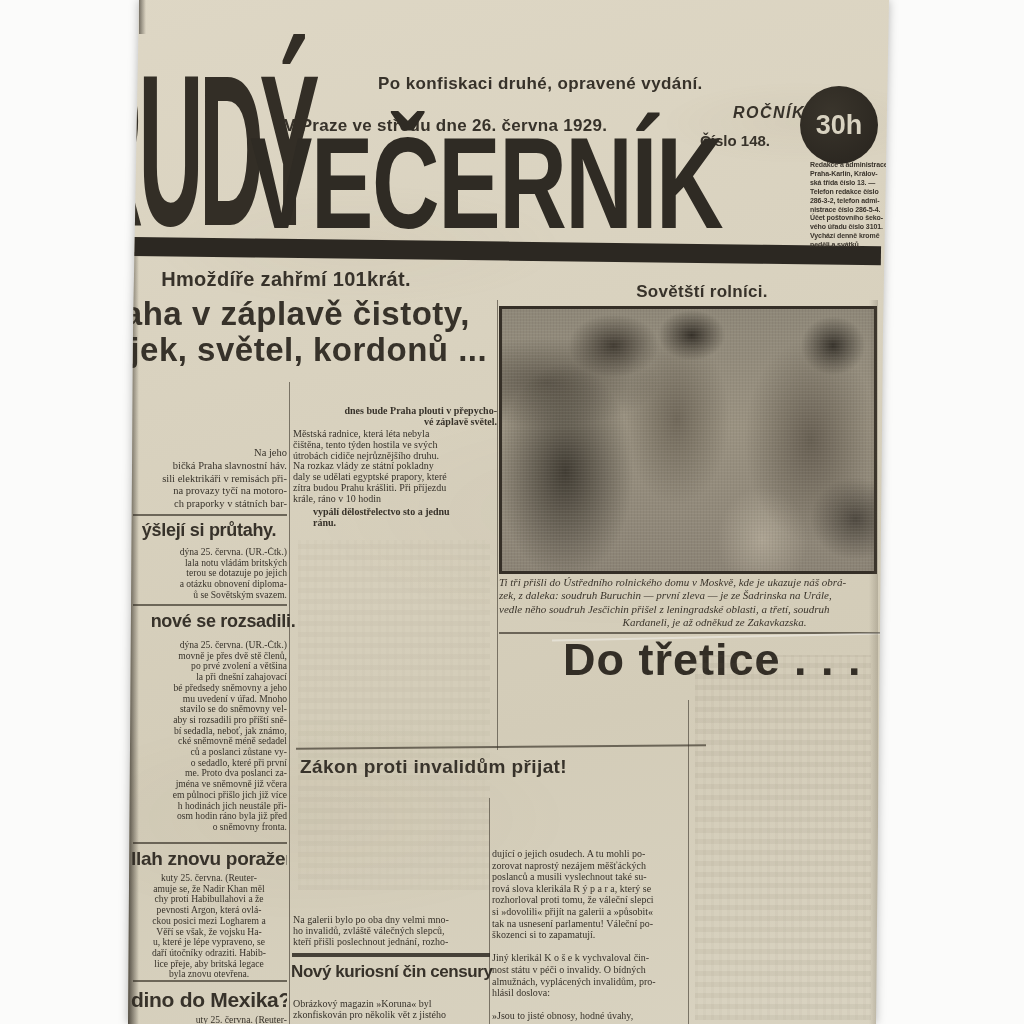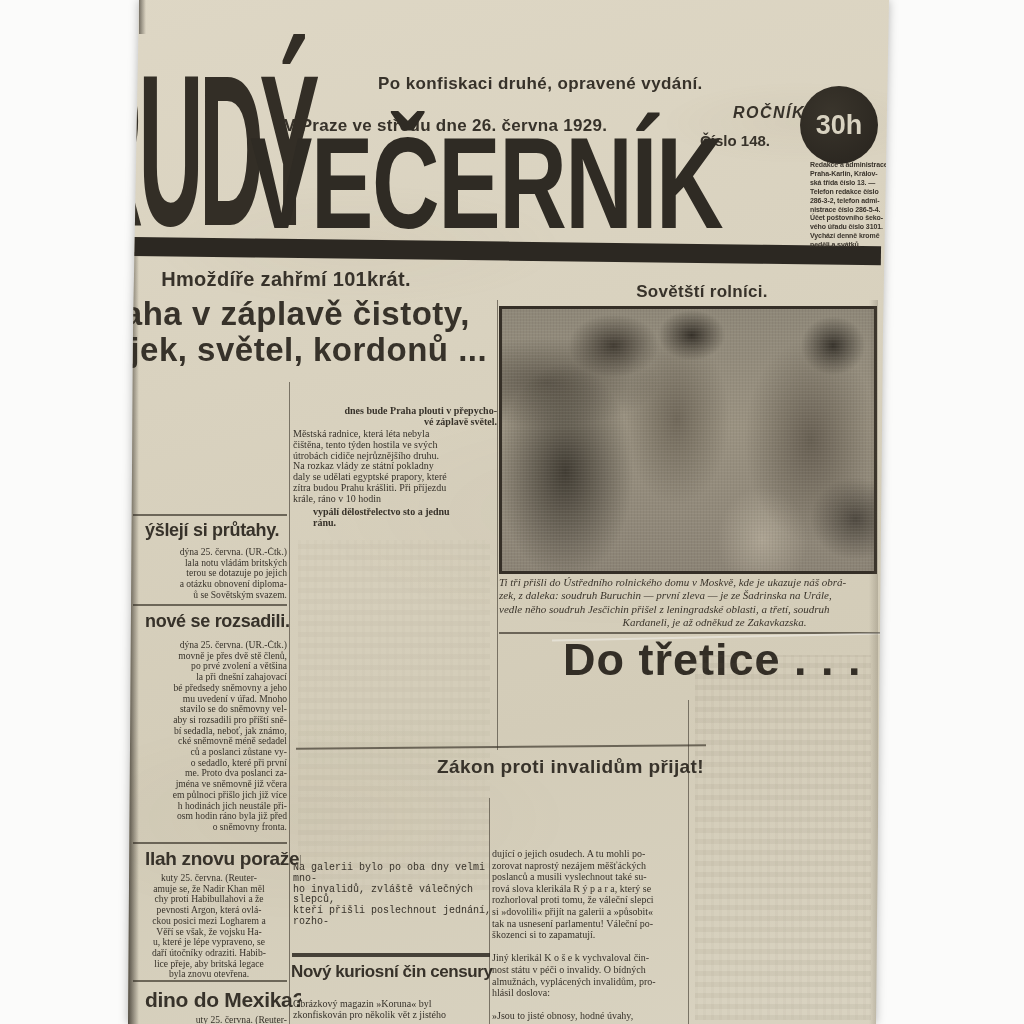--- a/index.html
+++ b/index.html
@@ -62,21 +62,21 @@
   
   .kicker{left:140px;top:268px;width:292px;font-size:20px;text-align:center;letter-spacing:.3px;}
   .bigline1{left:88px;top:295px;font-size:33px;letter-spacing:.5px;}
   .bigline2{left:83px;top:331px;font-size:33px;letter-spacing:.5px;}
 
   
   .ln{min-height:1em;}
   .leftcol{left:131px;width:156px;font-size:9.6px;line-height:10.7px;text-align:right;
      white-space:nowrap;overflow:hidden;}
   .leftcol-intro{font-size:10.5px;line-height:12.8px;}
-  .lc-head{left:145px;width:156px;font-size:18px;text-align:left;white-space:nowrap;overflow:hidden;
+  .lc-head{left:131px;width:156px;font-size:18px;text-align:center;white-space:nowrap;overflow:hidden;
      letter-spacing:-.3px;}
   .midcol{left:293px;width:204px;font-size:10px;line-height:10.8px;}
   .midcol-bold .ln{font-weight:bold;}
   .midcol-bold{margin:0;}
   .rightcol{left:492px;width:196px;font-size:10px;line-height:11.6px;}
 
   .sov-head{left:622px;top:282px;width:160px;font-size:17px;text-align:center;letter-spacing:.3px;}
   .photo{position:absolute;left:499px;top:306px;width:372px;height:262px;
      border:3px solid #352f27;background:#938b7c;}
   .photo-inner{position:absolute;inset:0;
@@ -94,23 +94,23 @@
   .photo-dots{position:absolute;inset:0;opacity:.6;
      background-image:
        repeating-linear-gradient(0deg,rgba(255,255,255,.09) 0 1px,transparent 1px 3px),
        repeating-linear-gradient(90deg,rgba(0,0,0,.07) 0 1px,transparent 1px 3px);}
   .caption{left:499px;top:576px;width:422px;font-size:11px;line-height:13.4px;color:#3a342b;}
   .caption .ln:last-child{text-align:center;padding-left:9px;}
   .caption-rule{left:499px;top:632px;width:382px;}
 
   .tretice{left:563px;top:634px;font-size:45px;letter-spacing:1px;color:#332e26;}
   .zakon-rule{left:296px;top:746px;width:410px;transform:rotate(-.5deg);}
-  .zakon{left:300px;top:756px;width:404px;font-size:19px;text-align:right;letter-spacing:.4px;}
-
-  .gallery{top:863px;font-family:Liberation Mono, monospace;}
+  .zakon{left:300px;top:756px;width:404px;font-size:19px;text-align:left;letter-spacing:.4px;}
+
+  .gallery{top:915px;}
   .cens-rule{left:292px;top:953px;width:198px;}
   .cens-head{left:291px;top:962px;width:206px;font-size:17px;letter-spacing:-.4px;white-space:nowrap;}
   .cens-body{top:999px;}
 </style>
 </head>
 <body>
 
 <div class="stage">
  <div class="paper-wrap">
   <div class="paper">
@@ -141,33 +141,40 @@
 
     <div class="t sans b kicker">Hmoždíře zahřmí 101krát.</div>
     <div class="t sans b nw bigline1">Praha v záplavě čistoty,</div>
     <div class="t sans b nw bigline2">vlajek, světel, kordonů ...</div>
 
     <div class="vrule" style="left:289px;top:382px;height:642px;"></div>
     <div class="vrule" style="left:497px;top:300px;height:450px;"></div>
     <div class="vrule" style="left:489px;top:798px;height:226px;"></div>
     <div class="vrule" style="left:688px;top:700px;height:324px;"></div>
 
+    <div class="t serif leftcol leftcol-intro" style="top:447px;">
+          <div class="ln">Na jeho</div>
+          <div class="ln">bičká Praha slavnostní háv.</div>
+          <div class="ln">sili elektrikáři v remisách při-</div>
+          <div class="ln">na provazy tyčí na motoro-</div>
+          <div class="ln">ch praporky v státních bar-</div>
+        </div>
     <div class="hrule" style="left:133px;top:514px;width:154px;"></div>
 
     <div class="t sans b lc-head" style="top:520px;">ýšlejí si průtahy.</div>
     <div class="t serif leftcol" style="top:547px;">
           <div class="ln">dýna 25. června. (UR.-Čtk.)</div>
           <div class="ln">lala notu vládám britských</div>
           <div class="ln">terou se dotazuje po jejich</div>
           <div class="ln">a otázku obnovení diploma-</div>
           <div class="ln">ů se Sovětským svazem.</div>
         </div>
     <div class="hrule" style="left:133px;top:604px;width:154px;"></div>
 
-    <div class="t sans b lc-head" style="top:611px;">nové se rozsadili.</div>
+    <div class="t sans b lc-head" style="top:611px;padding-left:14px;">nové se rozsadili.</div>
     <div class="t serif leftcol" style="top:640px;">
           <div class="ln">dýna 25. června. (UR.-Čtk.)</div>
           <div class="ln">movně je přes dvě stě členů,</div>
           <div class="ln">po prvé zvolení a většina</div>
           <div class="ln">la při dnešní zahajovací</div>
           <div class="ln">bé předsedy sněmovny a jeho</div>
           <div class="ln">mu uvedení v úřad. Mnoho</div>
           <div class="ln">stavilo se do sněmovny vel-</div>
           <div class="ln">aby si rozsadili pro příští sně-</div>
           <div class="ln">bí sedadla, neboť, jak známo,</div>

